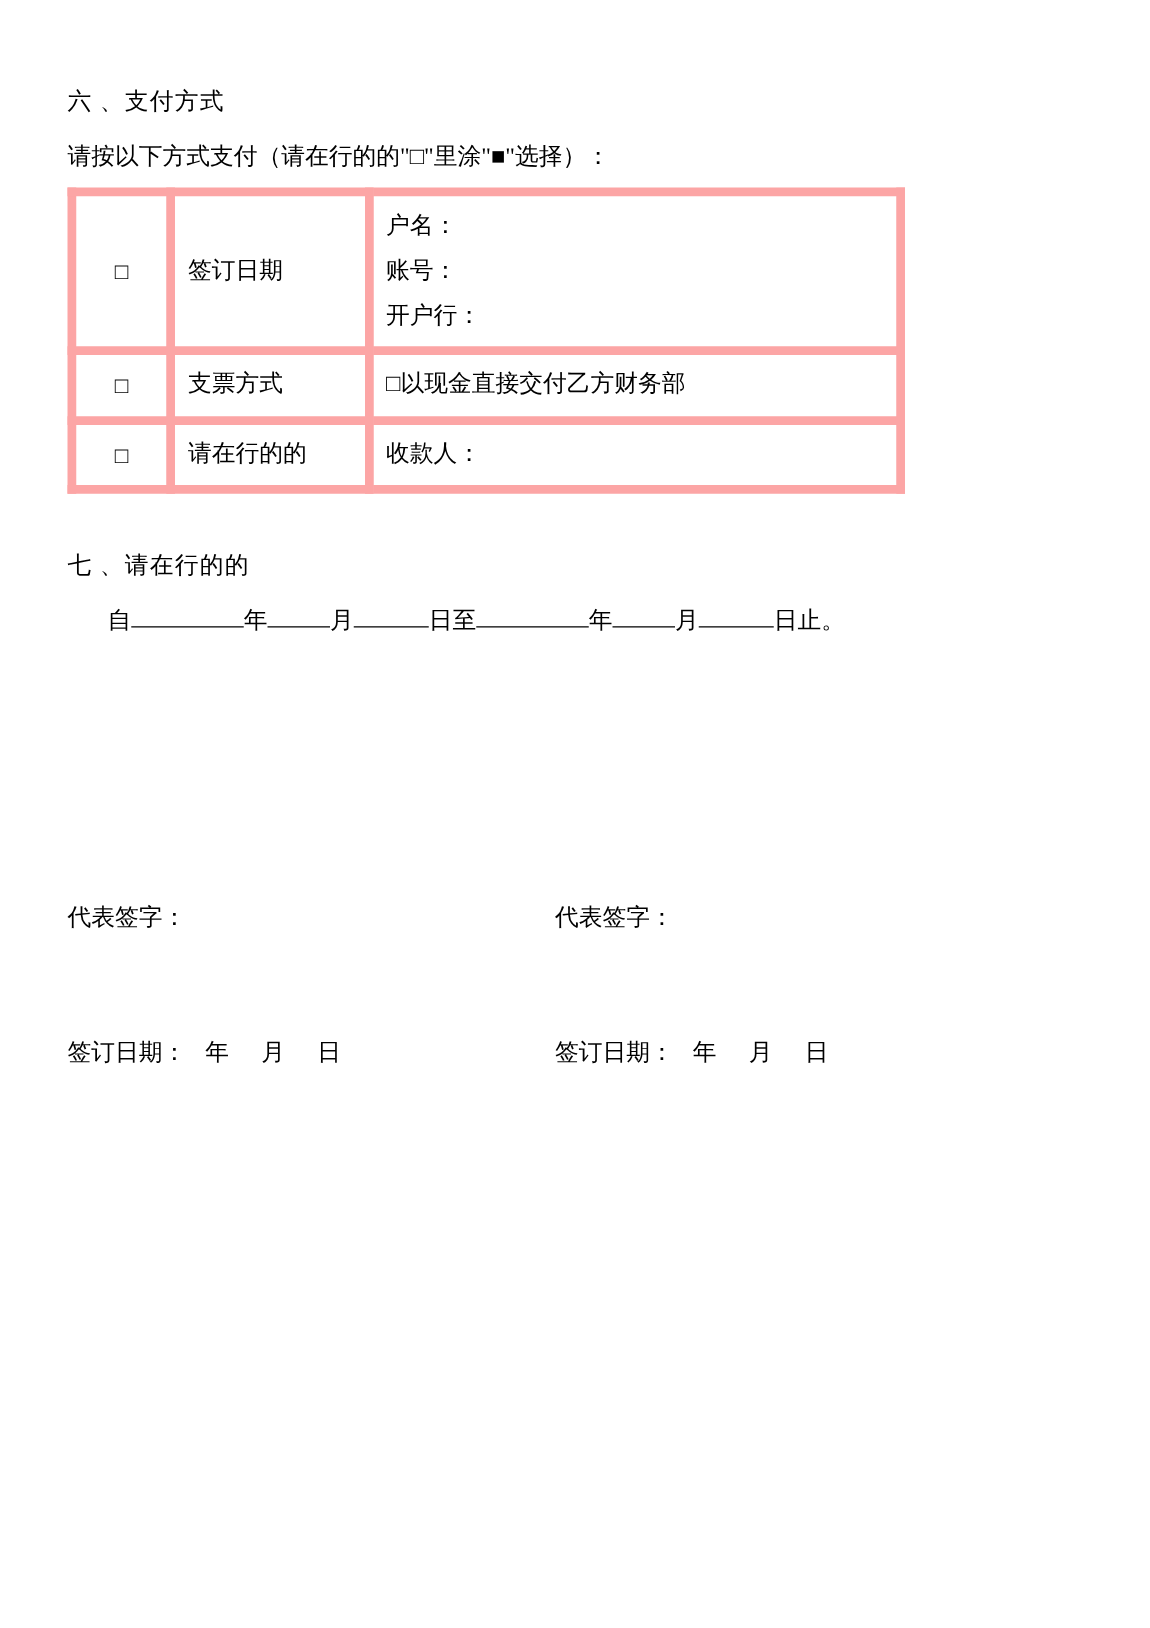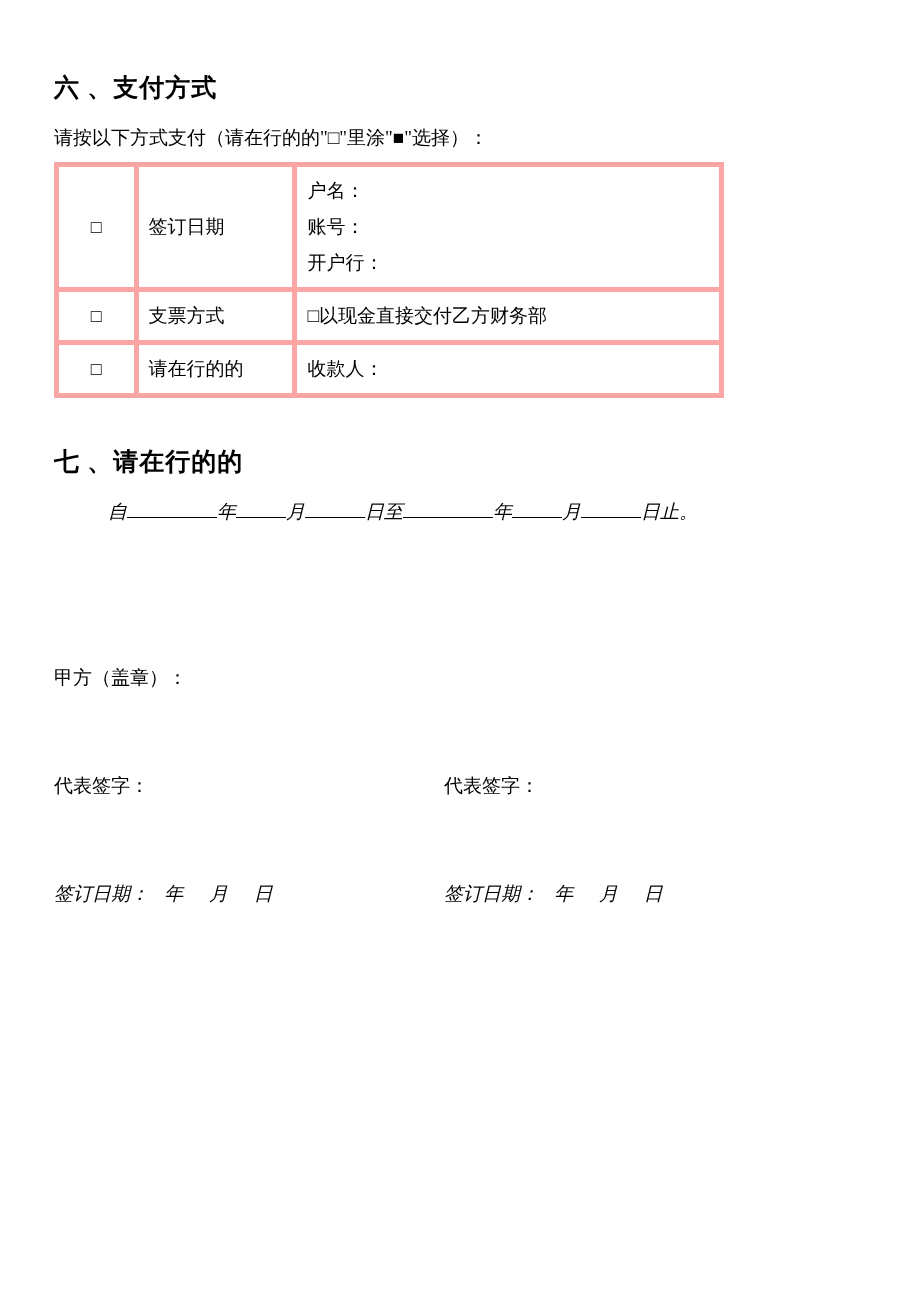--- a/index.html
+++ b/index.html
@@ -6,75 +6,73 @@
     body {
       font-family: "SimSun", "宋体", serif;
       font-size: 19px;
       color: #000;
       background: #fff;
       width: 920px;
       padding: 64px 54px;
       line-height: 1.9;
     }
     .section-title {
-      font-weight: bold;
-      font-size: 25px;
+      font-weight: normal;
+      font-size: 19px;
       margin-bottom: 8px;
       letter-spacing: 1px;
     }
     .instruction {
       margin-bottom: 6px;
     }
     table {
       border-collapse: collapse;
       width: 670px;
       margin-bottom: 40px;
     }
     td {
-      border: 5px solid #fca5a5;
+      border: 7px solid #fca5a5;
       padding: 6px 10px;
       vertical-align: middle;
     }
     .col-check {
       width: 80px;
       text-align: center;
       font-size: 18px;
     }
     .col-method {
       width: 160px;
     }
     .col-detail {
       width: 430px;
     }
     .multi-line span {
       display: block;
     }
     .date-line {
-      margin: 6px 0 0 54px;
-      font-style: italic;
+      margin: 6px 0 0 32px;
     }
     .underline {
       display: inline-block;
       border-bottom: 1px solid #000;
       height: 1.1em;
       vertical-align: baseline;
     }
     .u-long { width: 90px; }
     .u-med { width: 50px; }
     .u-short { width: 60px; }
     .sig-block {
       margin-top: 130px;
     }
     .sig-row {
       display: flex;
       margin-bottom: 72px;
     }
     .sig-row:last-child {
       margin-bottom: 0;
-      font-style: italic;
     }
     .sig-left {
       width: 390px;
     }
     .sig-right {
       flex: 1;
     }
     .date-part {
       display: inline-block;
       width: 40px;
@@ -111,21 +109,20 @@
 </tbody>
   </table>
 
 <div class="section-title">七 、请在行的的</div>
 <div class="date-line">
   <span>自</span><span class="underline u-long"></span><span>年</span><span class="underline u-med"></span><span>月</span><span class="underline u-short"></span><span>日至</span><span class="underline u-long"></span><span>年</span><span class="underline u-med"></span><span>月</span><span class="underline u-short"></span><span>日止。</span>
 </div>
 
 <div class="sig-block">
   <div class="sig-row">
-    <div class="sig-left">甲方（盖章）：</div>
   </div>
   <div class="sig-row">
     <div class="sig-left">代表签字：</div>
     <div class="sig-right">代表签字：</div>
   </div>
   <div class="sig-row">
     <div class="sig-left">
       <span>签订日期：</span>
       <span class="date-part">年</span>
       <span class="date-part">月</span>

